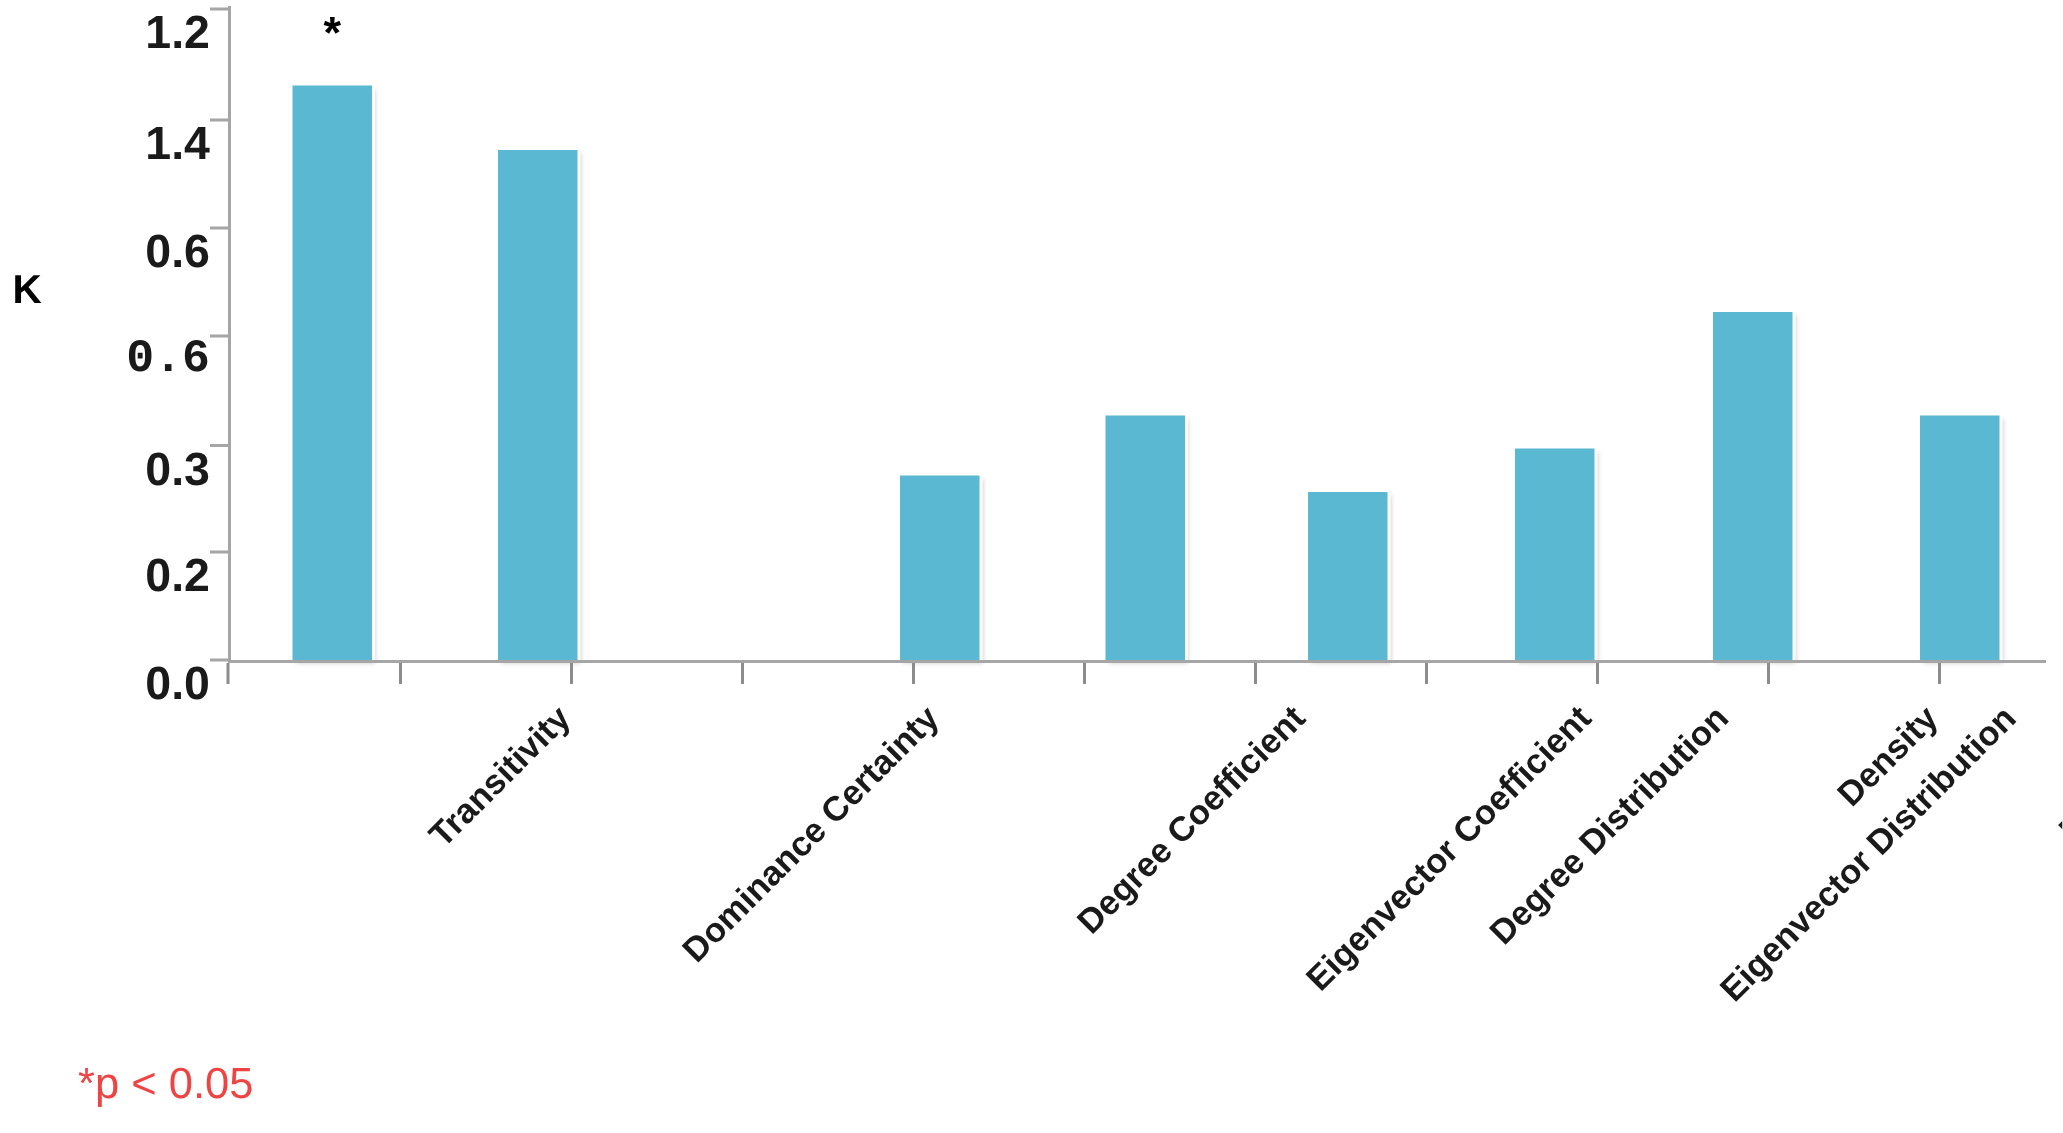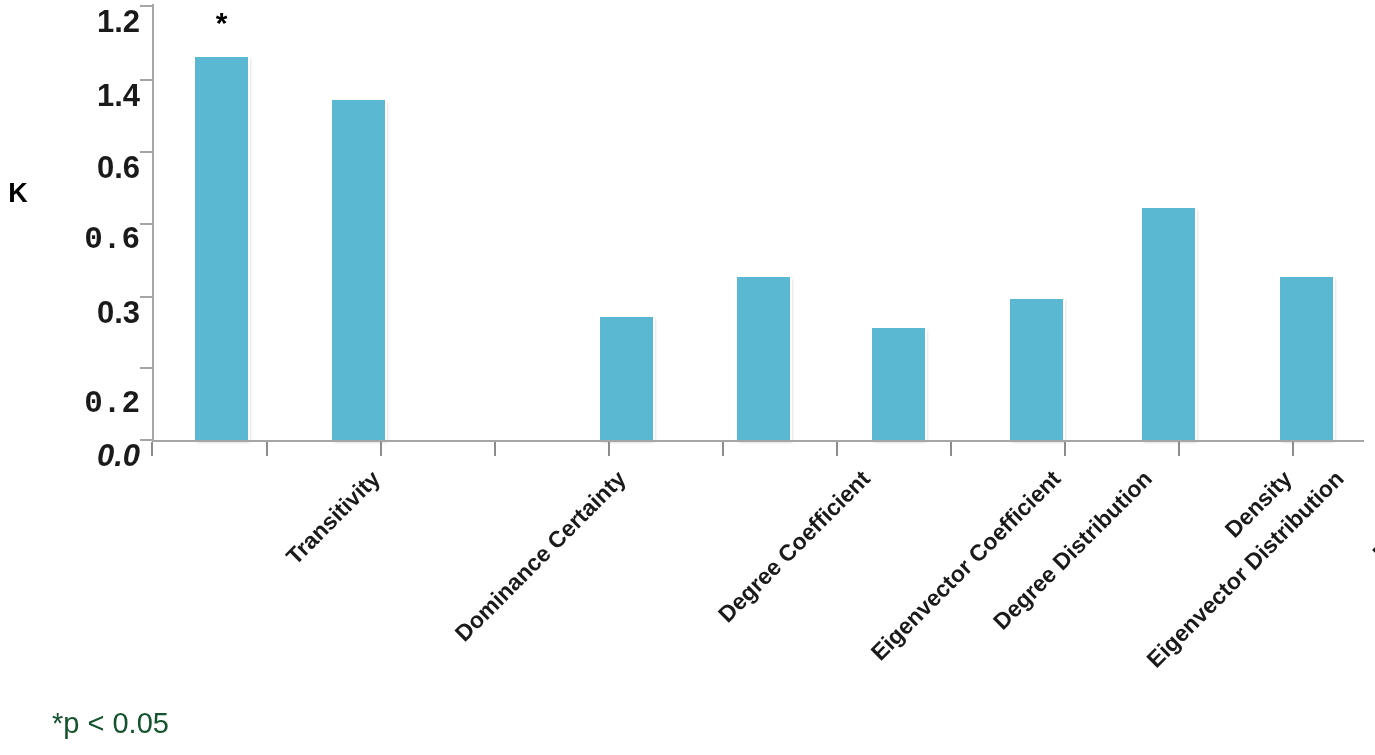--- a/index.html
+++ b/index.html
@@ -117,39 +117,39 @@
     line-height: 1.05;
   }
 
   
   #footnote {
     position: absolute;
     left: 52px;
     top: 707px;
     font-size: 29px;
     font-weight: normal;
-    color: #14532d;
+    color: #ef4444;
     white-space: nowrap;
   }
 </style>
 </head>
 <body>
 
 <div id="figure">
 
   <div id="y-axis-label">K</div>
 
   <div id="y-tick-label-wrap">
     <div class="y-tick-label" style="top:-10px;">1.2</div>
     <div class="y-tick-label" style="top:64px;">1.4</div>
     <div class="y-tick-label" style="top:136px;">0.6</div>
     <div class="y-tick-label" style="top:208px;font-family:Liberation Mono, monospace;">0.6</div>
     <div class="y-tick-label" style="top:281px;">0.3</div>
-    <div class="y-tick-label" style="top:372px;font-family:Liberation Mono, monospace;">0.2</div>
-    <div class="y-tick-label" style="top:424px;font-style:italic;">0.0</div>
+    <div class="y-tick-label" style="top:352px;">0.2</div>
+    <div class="y-tick-label" style="top:424px;">0.0</div>
   </div>
 
   <div id="axis-vline"></div>
   <div class="y-tick-mark" style="top:5px;"></div>
   <div class="y-tick-mark" style="top:79px;"></div>
   <div class="y-tick-mark" style="top:151px;"></div>
   <div class="y-tick-mark" style="top:223px;"></div>
   <div class="y-tick-mark" style="top:296px;"></div>
   <div class="y-tick-mark" style="top:367px;"></div>
   <div class="y-tick-mark" style="top:439px;"></div>

